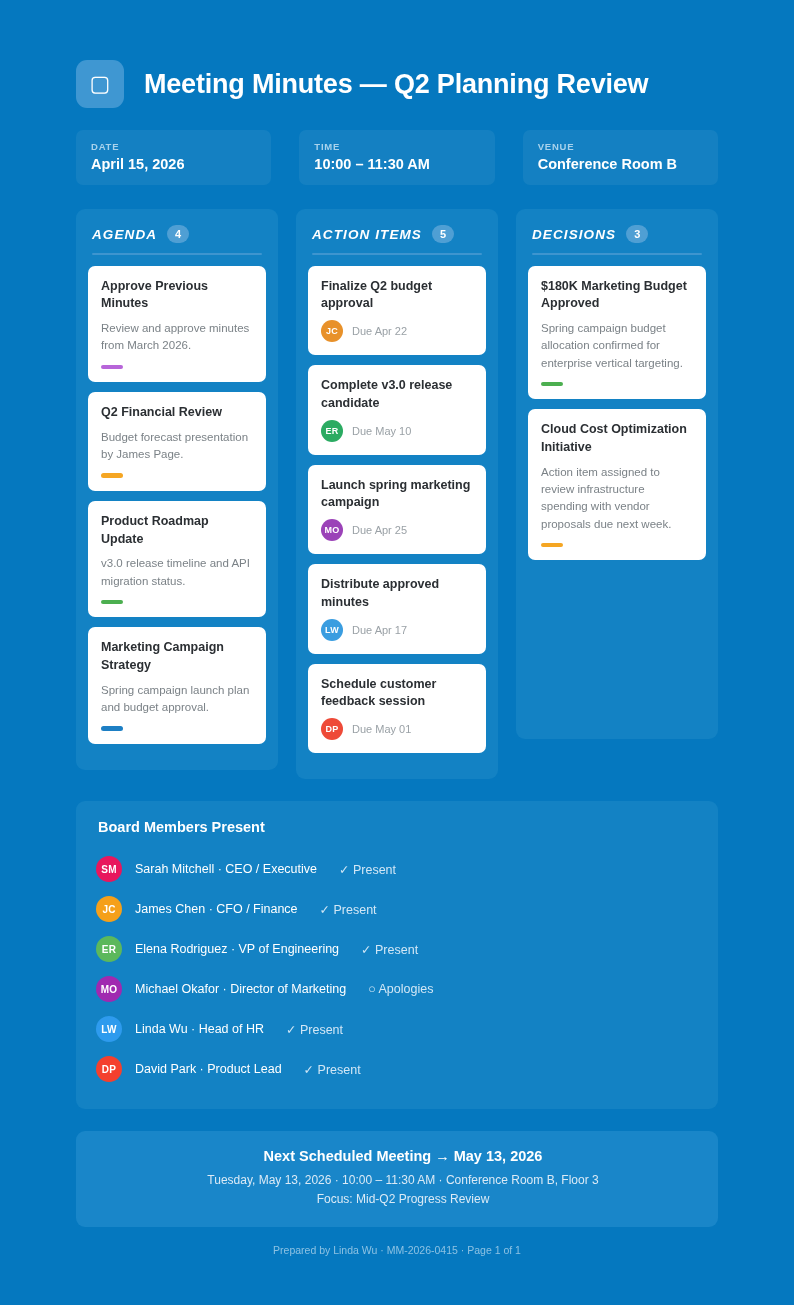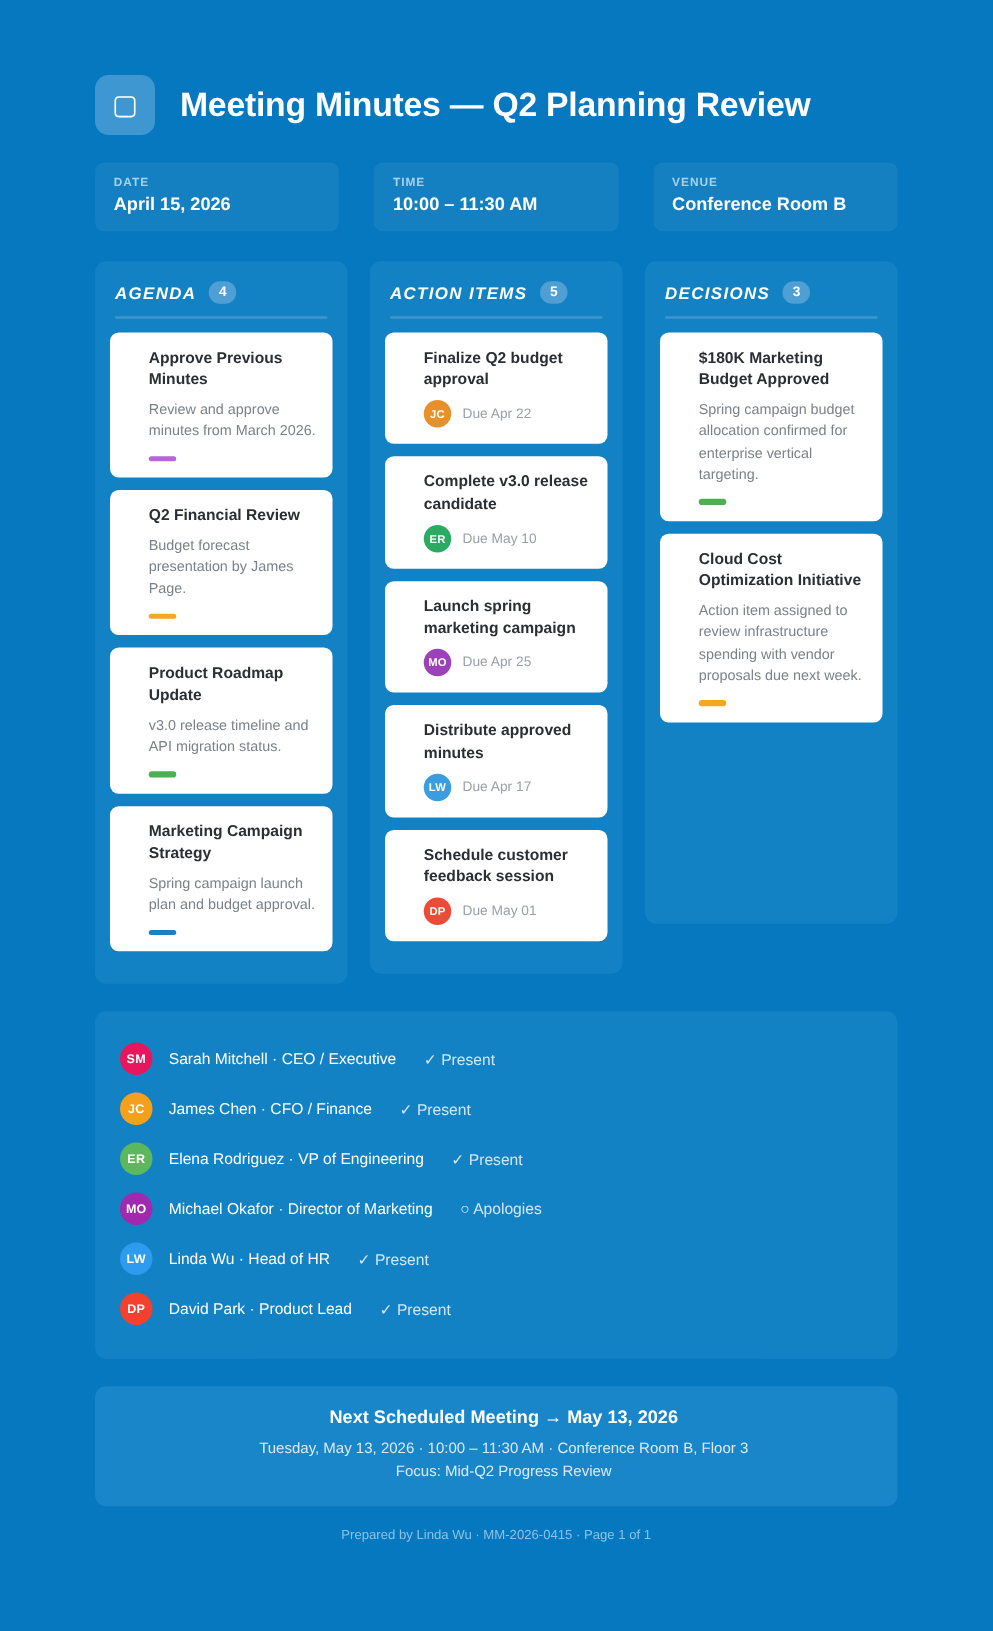--- a/index.html
+++ b/index.html
@@ -48,21 +48,21 @@
     letter-spacing: 1.1px; text-transform: uppercase; font-style: italic;
   }
   .col-badge {
     background: #4f9fd4; color: #ffffff; font-size: 11px; font-weight: bold;
     border-radius: 9px; padding: 2px 8px; line-height: 14px;
   }
   .col-rule { height: 1.5px; background: #3e95cf; margin: 10px 4px 11px 4px; border-radius: 2px; }
 
   .card {
     background: #ffffff; border-radius: 7px;
-    padding: 12px 13px 13px 31px; margin-bottom: 10px;
+    padding: 12px 13px 13px 13px; margin-bottom: 10px;
   }
   .card-title {
     color: #2b2f33; font-size: 12.5px; font-weight: bold;
     line-height: 1.42; margin-bottom: 7px;
   }
   .card-desc { color: #7b8287; font-size: 11.5px; line-height: 1.5; }
   .accent-bar { width: 22px; height: 4.5px; border-radius: 3px; margin-top: 10px; }
 
   .assignee { display: flex; align-items: center; gap: 9px; margin-top: 2px; }
   .avatar {
@@ -207,20 +207,21 @@
         </div>
         <div class="card">
           <div class="card-title">Cloud Cost Optimization Initiative</div>
           <div class="card-desc">Action item assigned to review infrastructure spending with vendor proposals due next week.</div>
           <div class="accent-bar" style="background:#f5a623"></div>
         </div>
       </div>
     </div>
 
   <div class="board">
+    <div class="board-title">Board Members Present</div>
     <div id="board-list">
         <div class="member">
           <span class="avatar" style="background:#e8175d">SM</span>
           <span class="member-name">Sarah Mitchell · CEO / Executive</span>
           <span class="member-status">✓ Present</span>
         </div>
         <div class="member">
           <span class="avatar" style="background:#f5a01a">JC</span>
           <span class="member-name">James Chen · CFO / Finance</span>
           <span class="member-status">✓ Present</span>

